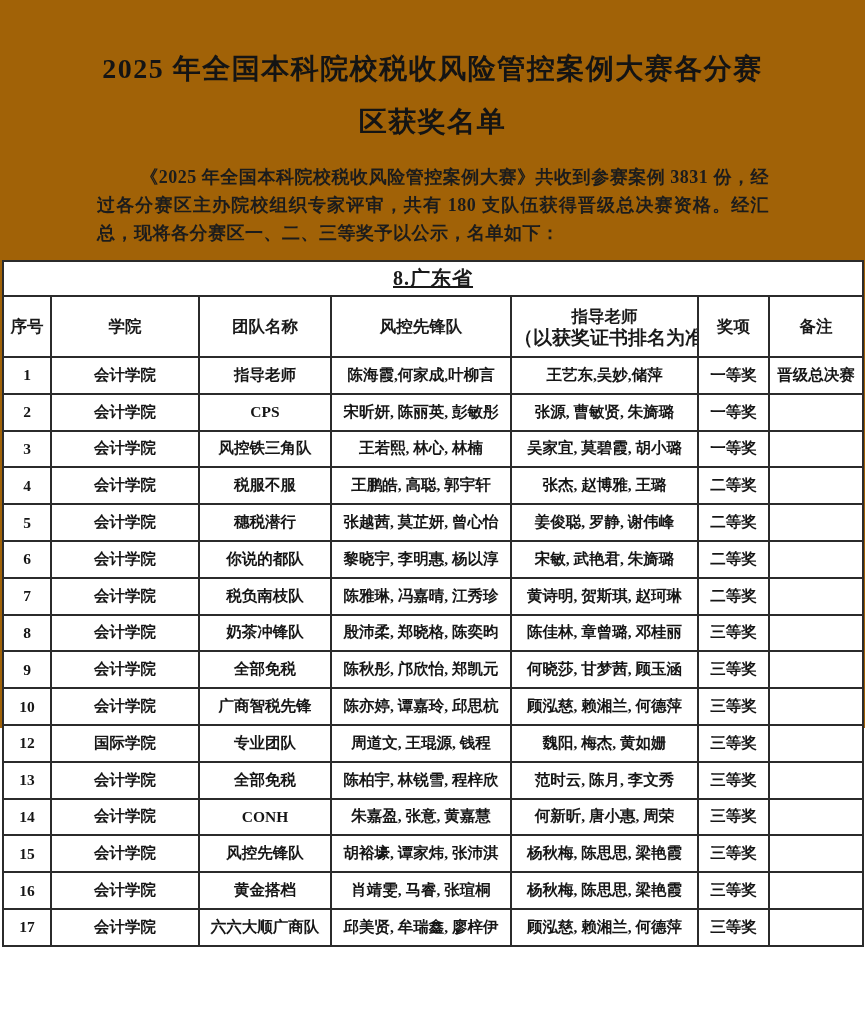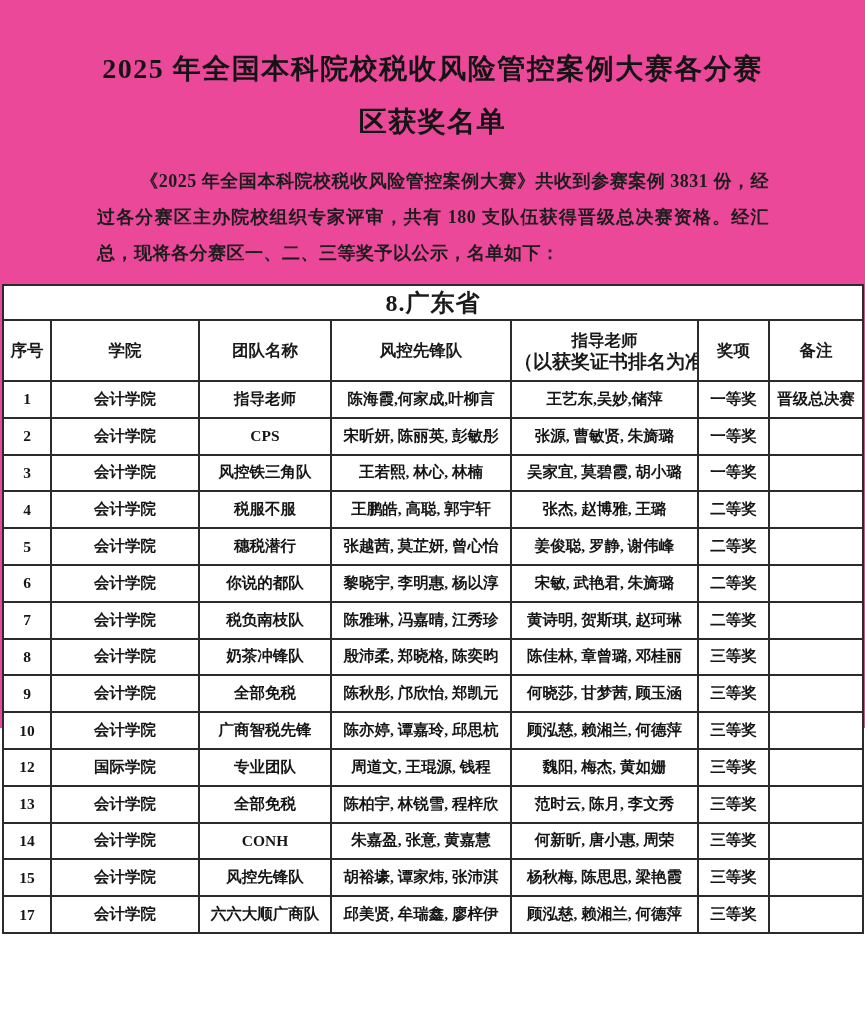--- a/index.html
+++ b/index.html
@@ -11,37 +11,37 @@
     width: 865px;
     height: 1028px;
     overflow: hidden;
     font-family: "Liberation Serif", "DejaVu Serif", serif;
     color: #1a1a1a;
   }
   .page {
     position: relative;
     width: 865px;
     height: 728px;
-    background: #ec4899;
+    background: #a16207;
   }
   .doc-title {
     margin: 0;
     padding-top: 42px;
     text-align: center;
     font-size: 28px;
     font-weight: 700;
     line-height: 53px;
     letter-spacing: 1.5px;
     color: #141414;
   }
   .intro {
     margin: 15px 96px 0 97px;
     font-size: 18px;
     font-weight: 600;
-    line-height: 36px;
+    line-height: 28px;
     text-indent: 2.4em;
     text-align: justify;
     letter-spacing: 0.5px;
     color: #1c1c1c;
   }
   table.awards {
     border-collapse: collapse;
     table-layout: fixed;
     width: 860px;
     margin: 13px 0 0 2px;
@@ -50,23 +50,24 @@
   table.awards th, table.awards td {
     border: 2px solid #2b2b2b;
     text-align: center;
     vertical-align: middle;
     padding: 0 2px;
     overflow: hidden;
     white-space: nowrap;
   }
   th.section-head {
     height: 33px;
-    font-size: 24px;
+    font-size: 20px;
     font-weight: 700;
     letter-spacing: 1px;
+    text-decoration: underline;
   }
   tr.col-head th {
     height: 59px;
     font-size: 16.5px;
     font-weight: 700;
     line-height: 21px;
   }
   tr.col-head .sub {
     font-size: 19px;
     font-weight: 700;
@@ -238,20 +239,29 @@
         <tr>
           <td>15</td>
           <td>会计学院</td>
           <td>风控先锋队</td>
           <td>胡裕壕, 谭家炜, 张沛淇</td>
           <td>杨秋梅, 陈思思, 梁艳霞</td>
           <td>三等奖</td>
           <td></td>
         </tr>
         <tr>
+          <td>16</td>
+          <td>会计学院</td>
+          <td>黄金搭档</td>
+          <td>肖靖雯, 马睿, 张瑄桐</td>
+          <td>杨秋梅, 陈思思, 梁艳霞</td>
+          <td>三等奖</td>
+          <td></td>
+        </tr>
+        <tr>
           <td>17</td>
           <td>会计学院</td>
           <td>六六大顺广商队</td>
           <td>邱美贤, 牟瑞鑫, 廖梓伊</td>
           <td>顾泓慈, 赖湘兰, 何德萍</td>
           <td>三等奖</td>
           <td></td>
         </tr>
       </tbody>
   </table>

